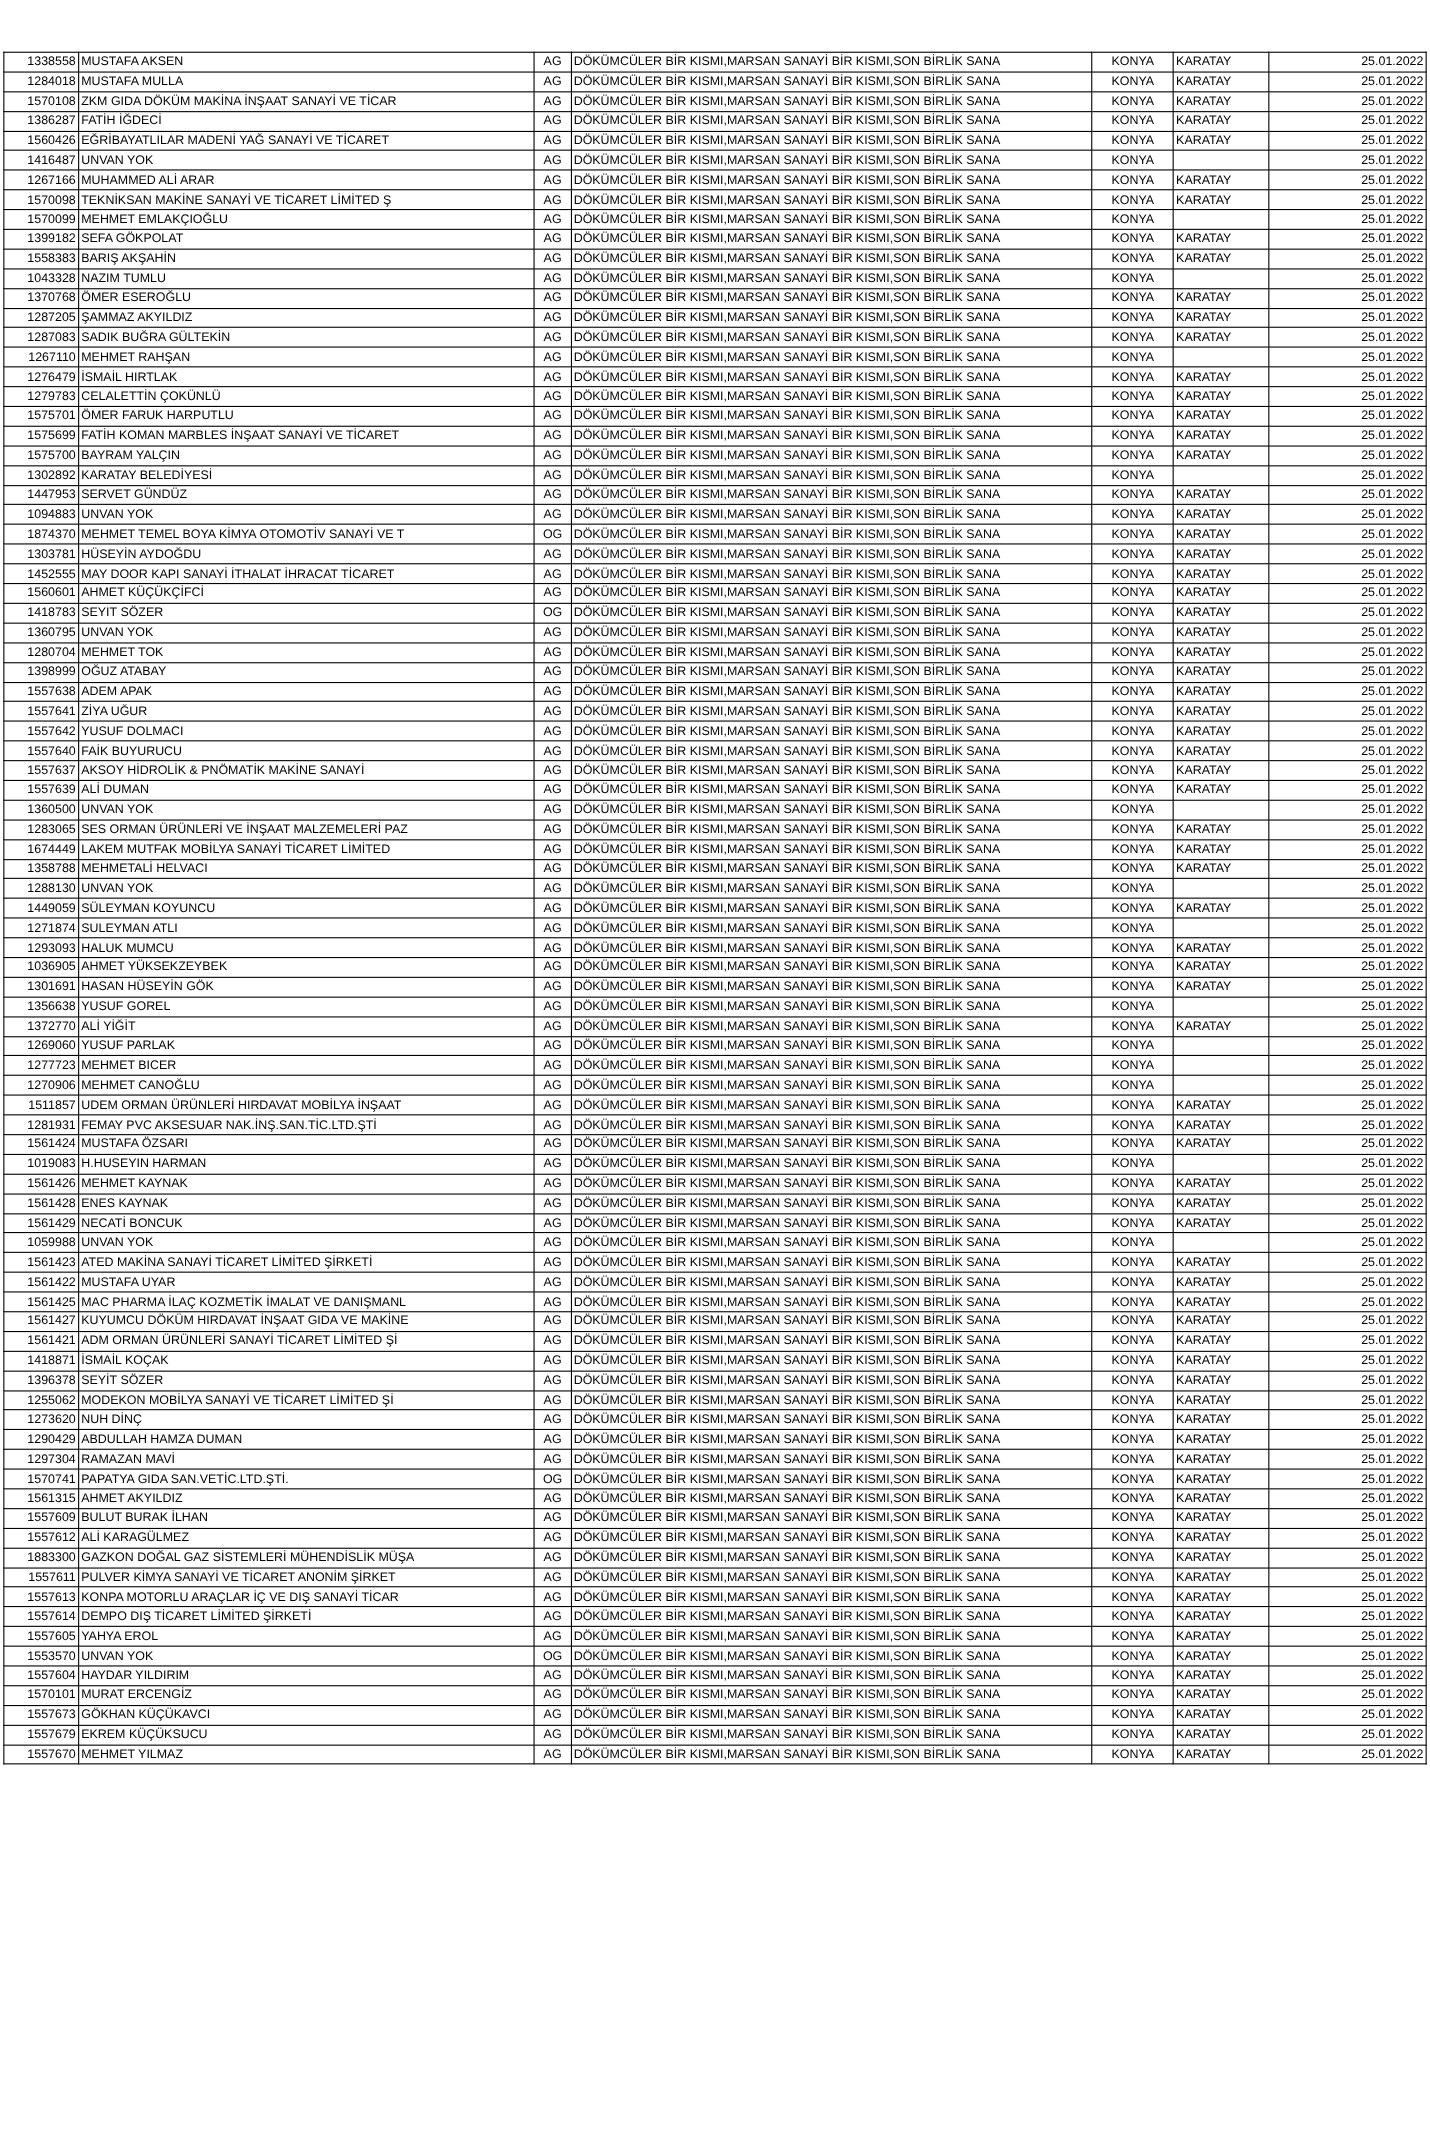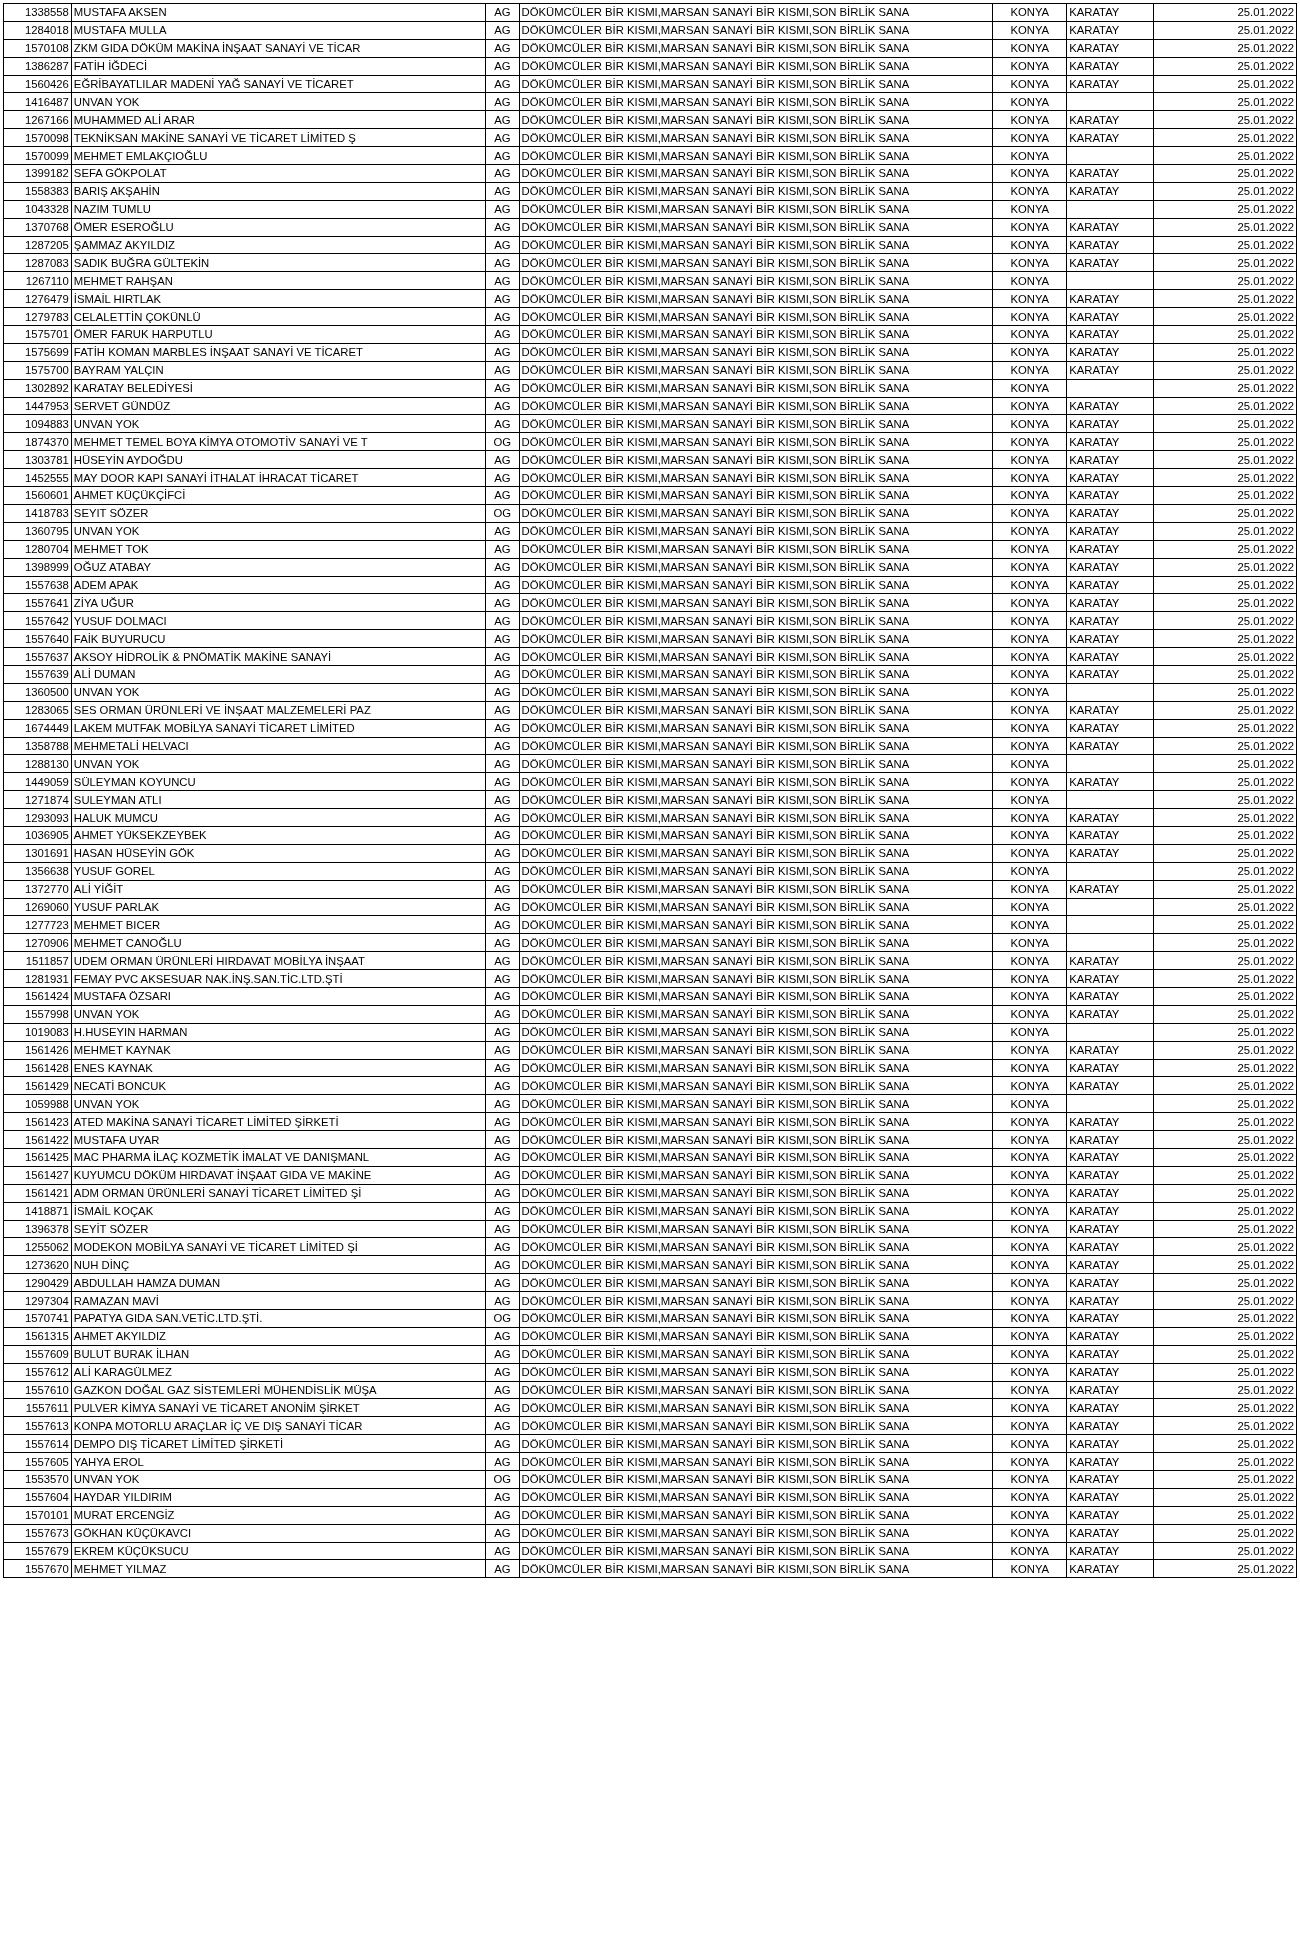--- a/index.html
+++ b/index.html
@@ -18,20 +18,21 @@
     width: 1300px;
     box-sizing: border-box;
     padding: 3px 3px 0 3px;
   }
   table.grid {
     border-collapse: collapse;
     table-layout: fixed;
     width: 1294px;
     font-size: 11.3px;
     color: #000000;
+    margin-top: 44px;
   }
   table.grid td {
     border: 1px solid #000000;
     height: 16.9px;
     line-height: 14px;
     padding: 0 2px;
     overflow: hidden;
     white-space: nowrap;
     vertical-align: middle;
     background: #ffffff;
@@ -566,29 +567,20 @@
         <tr>
           <td class="id">1561424</td>
           <td class="title">MUSTAFA ÖZSARI</td>
           <td class="volt">AG</td>
           <td class="addr">DÖKÜMCÜLER BİR KISMI,MARSAN SANAYİ BİR KISMI,SON BİRLİK SANA</td>
           <td class="city">KONYA</td>
           <td class="dist">KARATAY</td>
           <td class="date">25.01.2022</td>
         </tr>
         <tr>
-          <td class="id">1557998</td>
-          <td class="title">UNVAN YOK</td>
-          <td class="volt">AG</td>
-          <td class="addr">DÖKÜMCÜLER BİR KISMI,MARSAN SANAYİ BİR KISMI,SON BİRLİK SANA</td>
-          <td class="city">KONYA</td>
-          <td class="dist">KARATAY</td>
-          <td class="date">25.01.2022</td>
-        </tr>
-        <tr>
           <td class="id">1019083</td>
           <td class="title">H.HUSEYIN HARMAN</td>
           <td class="volt">AG</td>
           <td class="addr">DÖKÜMCÜLER BİR KISMI,MARSAN SANAYİ BİR KISMI,SON BİRLİK SANA</td>
           <td class="city">KONYA</td>
           <td class="dist"></td>
           <td class="date">25.01.2022</td>
         </tr>
         <tr>
           <td class="id">1561426</td>
@@ -755,21 +747,21 @@
         <tr>
           <td class="id">1557612</td>
           <td class="title">ALİ KARAGÜLMEZ</td>
           <td class="volt">AG</td>
           <td class="addr">DÖKÜMCÜLER BİR KISMI,MARSAN SANAYİ BİR KISMI,SON BİRLİK SANA</td>
           <td class="city">KONYA</td>
           <td class="dist">KARATAY</td>
           <td class="date">25.01.2022</td>
         </tr>
         <tr>
-          <td class="id">1557610</td>
+          <td class="id">1883300</td>
           <td class="title">GAZKON DOĞAL GAZ SİSTEMLERİ MÜHENDİSLİK MÜŞA</td>
           <td class="volt">AG</td>
           <td class="addr">DÖKÜMCÜLER BİR KISMI,MARSAN SANAYİ BİR KISMI,SON BİRLİK SANA</td>
           <td class="city">KONYA</td>
           <td class="dist">KARATAY</td>
           <td class="date">25.01.2022</td>
         </tr>
         <tr>
           <td class="id">1557611</td>
           <td class="title">PULVER KİMYA SANAYİ VE TİCARET ANONİM ŞİRKET</td>

